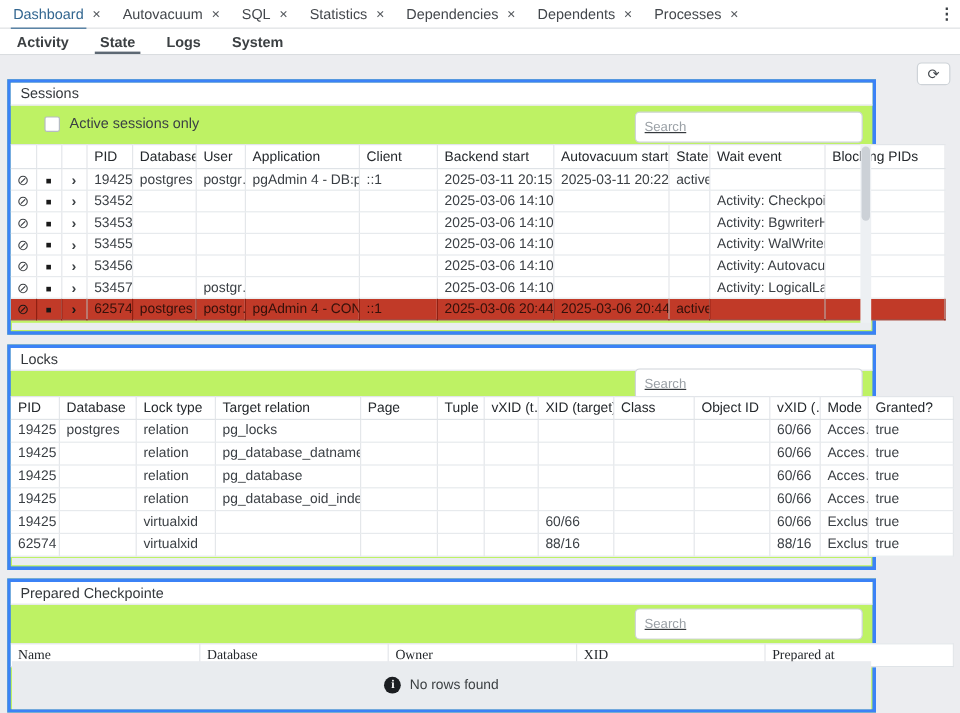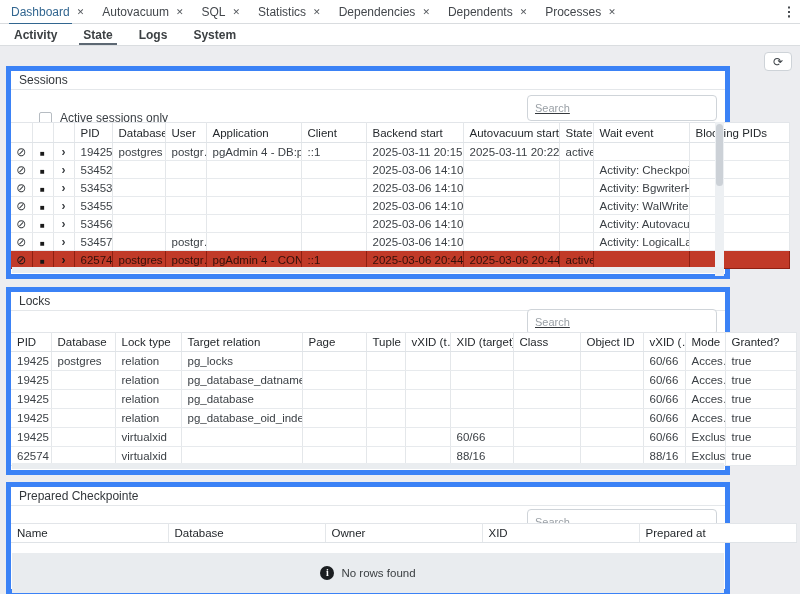--- a/index.html
+++ b/index.html
@@ -53,61 +53,61 @@
   .refresh-btn {
     position:absolute; top:52px; right:8px; width:28px; height:19px;
     background:#fff; border:1px solid #ced3d8; border-radius:4px;
     display:flex; align-items:center; justify-content:center;
     font-size:12px; color:#41464b;
   }
 
   
   .panel {
     position:absolute; left:6px; width:724px;
-    background:#ffffff; border:5px solid #3b82f6;
+    background:#bef264; border:3px solid #3b82f6;
   }
   .panel-title {
     height:19px; display:flex; align-items:center; padding:0 8px;
     font-size:12px; color:#33373b; border-bottom:1px solid #e4e7ea;
     background:#fff;
   }
   #sessions-panel { top:66px;  height:213px; }
   #locks-panel    { top:287px; height:188px; }
   #prepared-panel { top:482px; height:112px; }
 
   .search {
     position:absolute; right:8px; width:190px; height:19px;
     border:1px solid #cfd4d9; border-radius:4px; background:#fff;
     font-family:"Liberation Sans", sans-serif; font-size:11px;
     padding:12px 7px; color:#35393d; outline:none;text-decoration:underline;
   }
   .search::placeholder { color:#9aa0a6; }
 
-  .filter { position:absolute; top:27px; left:28px; display:flex; align-items:center; gap:8px;margin-top:13px; }
+  .filter { position:absolute; top:27px; left:28px; display:flex; align-items:center; gap:8px; }
   .checkbox {
     width:13px; height:13px; border:1px solid #b6bcc2; border-radius:2px; background:#fff;
   }
   .filter-label { font-size:12px; color:#3a3f44; }
 
   
   table { border-collapse:collapse; table-layout:fixed; position:absolute; left:0; background:#fff; }
   th, td {
     padding:0 6px; text-align:left; white-space:nowrap; overflow:hidden;
     border-right:1px solid #e4e7ea; border-bottom:1px solid #e7eaed;
     font-weight:normal; font-size:11.5px;
   }
   th { color:#24282c; border-top:1px solid #e2e5e9; border-bottom:1px solid #dfe3e7; }
   td { color:#3a3f44; }
 
   #sessions-table { top:51px; width:779px; }
   #sessions-table th { height:20px; }
   #sessions-table td { height:18px; }
   #locks-table { top:40px; width:786px; }
   #locks-table th, #locks-table td { height:19px; }
-  #prepared-table { top:36px; width:786px; }
+  #prepared-table { top:51px; width:786px;font-family:Liberation Serif, serif; }
   #prepared-table th { height:19px; }
 
   td.icon-cell { text-align:center; padding:0; }
   .rowicon { display:inline-block; color:#3c4044; }
   .rowicon.cancel { font-size:12px; }
   .rowicon.stop   { font-size:8px; color:#1a1a1a; }
   .rowicon.expand { font-size:12px; font-weight:bold; }
 
   tr.hl td {
     background:#c13a28;

